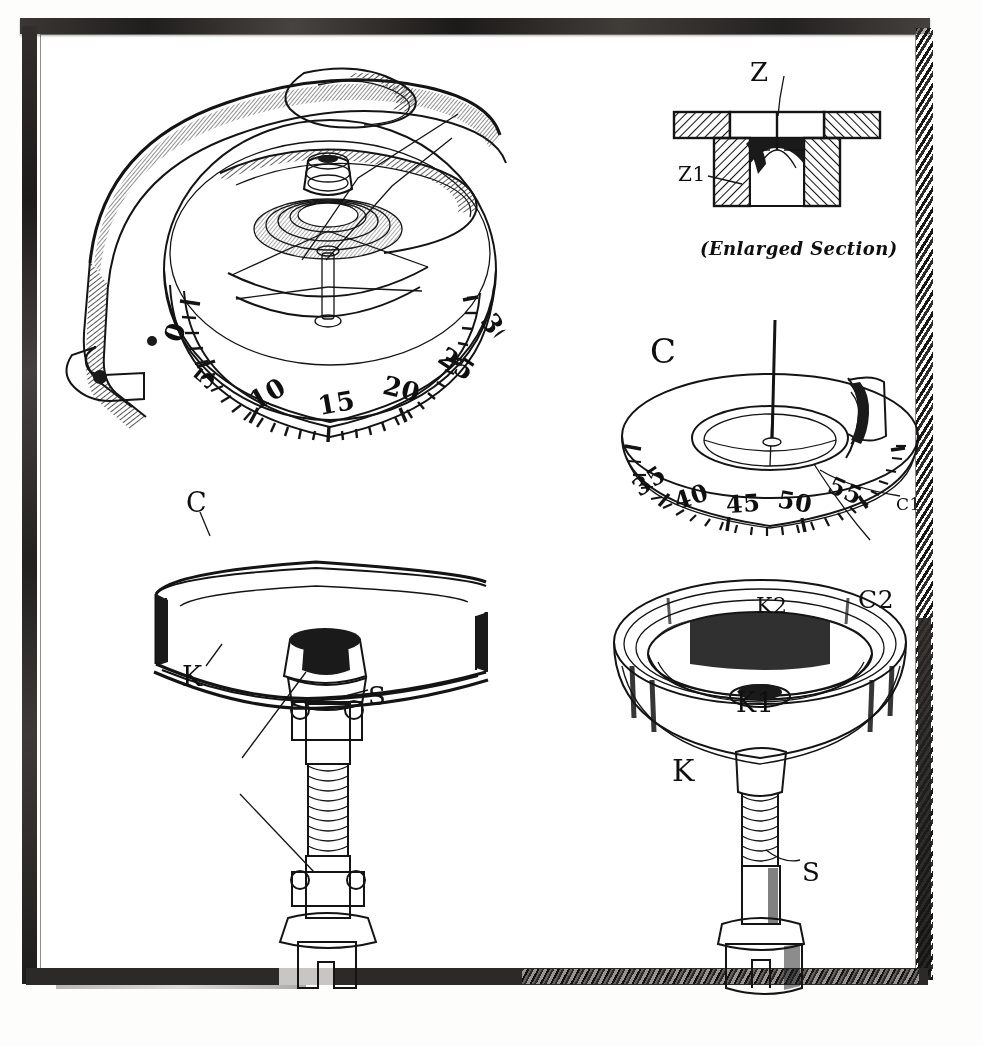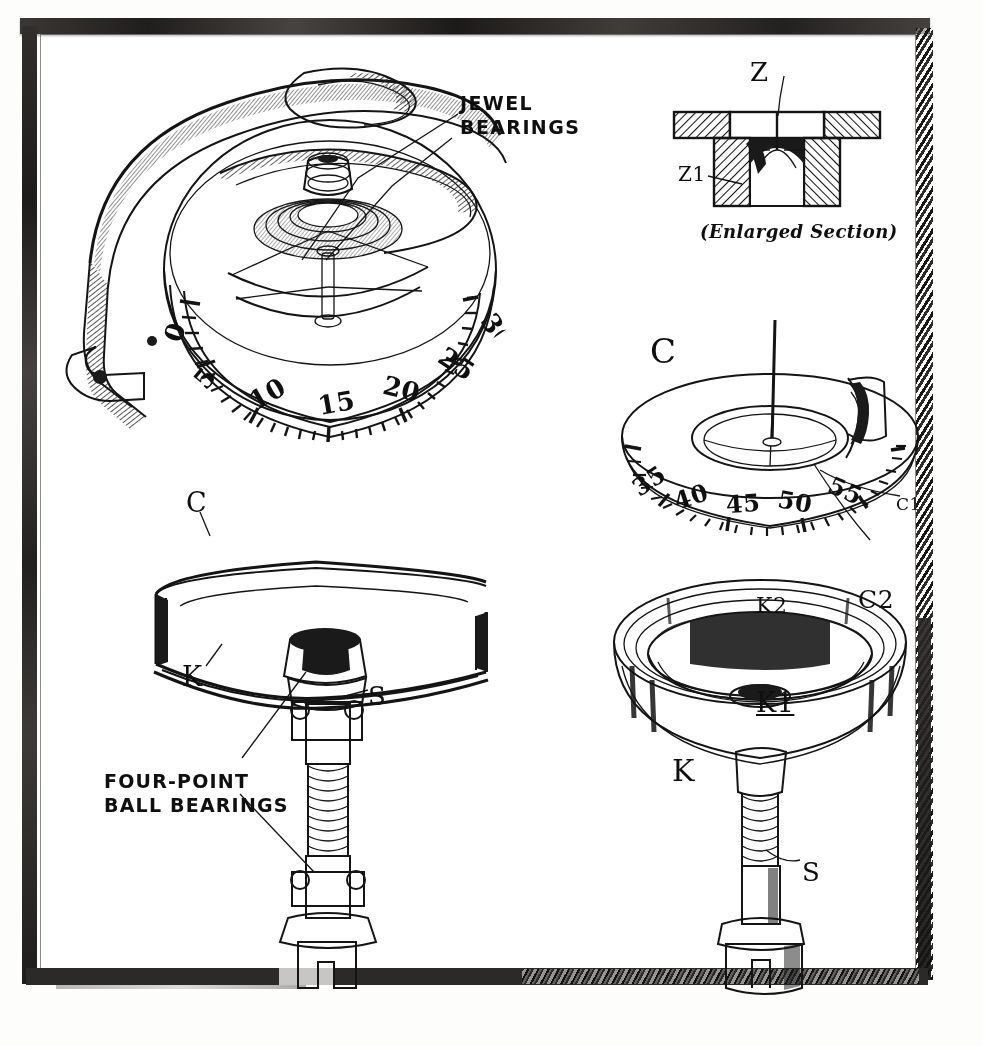--- a/index.html
+++ b/index.html
@@ -159,22 +159,20 @@
   <div>
     <div class="lbl serif" style="left:166px;top:316px;font-size:26px;transform:rotate(-72deg);">0</div>
     <div class="lbl serif" style="left:196px;top:362px;font-size:26px;transform:rotate(-50deg);">5</div>
     <div class="lbl serif" style="left:249px;top:378px;font-size:26px;transform:rotate(-30deg);">10</div>
     <div class="lbl serif" style="left:318px;top:387px;font-size:26px;transform:rotate(-10deg);">15</div>
     <div class="lbl serif" style="left:383px;top:373px;font-size:26px;transform:rotate(14deg);">20</div>
     <div class="lbl serif" style="left:438px;top:348px;font-size:26px;transform:rotate(34deg);">25</div>
     <div class="lbl serif" style="left:482px;top:309px;font-size:26px;transform:rotate(56deg);overflow:hidden;width:22px;">30</div>
   </div>
 
-  <div class="lbl" style="left:460px;top:92px;font-size:19px;letter-spacing:1.4px;">JEWEL
-BEARINGS</div>
   <svg style="left:300px;top:100px;" width="180" height="180" viewBox="0 0 180 180">
     <path class="st1" d="M158 14 L58 78 L2 160" stroke-width="2"></path>
     <path class="st1" d="M152 38 L92 86 L26 160" stroke-width="2"></path>
   </svg>
 
   <svg style="left:672px;top:110px;" width="210" height="110" viewBox="0 0 210 110">
     <defs>
       <pattern id="hatchA" width="6" height="6" patternUnits="userSpaceOnUse" patternTransform="rotate(45)">
         <line x1="0" y1="0" x2="0" y2="6" stroke="#141414" stroke-width="2.1"></line>
       </pattern>
@@ -203,21 +201,21 @@
   </svg>
   <svg style="left:770px;top:76px;" width="30" height="40" viewBox="0 0 30 40">
     <path class="st1" d="M14 0 L10 22 L8 40" stroke-width="1.8"></path>
   </svg>
   <div class="lbl serif" style="left:750px;top:56px;font-size:26px;font-weight:400;">Z</div>
   <div class="lbl serif" style="left:678px;top:162px;font-size:20px;font-weight:400;">Z1</div>
   <svg style="left:708px;top:172px;" width="36" height="16" viewBox="0 0 36 16">
     <path class="st1" d="M0 4 L34 12" stroke-width="2"></path>
   </svg>
 
-  <div class="lbl" style="left:700px;top:221px;font-size:18px;font-style:italic;font-weight:700;
+  <div class="lbl" style="left:700px;top:238px;font-size:18px;font-style:italic;font-weight:700;
               font-family:'DejaVu Serif',serif;letter-spacing:.4px;">(Enlarged Section)</div>
 
   <div class="lbl serif" style="left:650px;top:330px;font-size:34px;font-weight:400;">C</div>
 
   <svg style="left:615px;top:318px;" width="320" height="220" viewBox="0 0 320 220">
 
     <line x1="160" y1="2" x2="157" y2="126" stroke="#141414" stroke-width="3"></line>
 
     <ellipse cx="155" cy="118" rx="148" ry="62" class="st" fill="#fff"></ellipse>
 
@@ -355,22 +353,20 @@
 
   <div class="lbl serif" style="left:182px;top:660px;font-size:27px;font-weight:400;">K</div>
   <svg style="left:200px;top:644px;" width="30" height="26" viewBox="0 0 30 26">
     <path class="st1" d="M22 0 L6 22" stroke-width="1.8"></path>
   </svg>
   <div class="lbl serif" style="left:368px;top:680px;font-size:26px;font-weight:400;">S</div>
   <svg style="left:338px;top:686px;" width="34" height="18" viewBox="0 0 34 18">
     <path class="st1" d="M0 12 L30 4" stroke-width="1.8"></path>
   </svg>
 
-  <div class="lbl" style="left:104px;top:770px;font-size:19px;letter-spacing:1.2px;">FOUR-POINT
-BALL BEARINGS</div>
   <svg style="left:238px;top:672px;" width="130" height="210" viewBox="0 0 130 210">
     <path class="st1" d="M68 0 L4 86" stroke-width="2"></path>
     <path class="st1" d="M2 122 L76 200" stroke-width="2"></path>
   </svg>
 
   <svg style="left:608px;top:570px;" width="320" height="420" viewBox="0 0 320 420">
 
     <ellipse cx="152" cy="72" rx="146" ry="62" class="st"></ellipse>
     <ellipse cx="152" cy="74" rx="136" ry="55" class="st1"></ellipse>
     <ellipse cx="152" cy="78" rx="124" ry="48" class="st1"></ellipse>
@@ -417,20 +413,20 @@
     <rect x="134" y="296" width="38" height="58" class="st" fill="#fff"></rect>
     <path d="M160 298 l10 0 l0 56 l-10 0 z" class="fill-dk" opacity=".55"></path>
 
     <path class="st" d="M114 354 q38 -12 78 0 l4 20 q-42 12 -86 0 z" fill="#fff"></path>
     <path class="st" d="M118 374 l0 44 q40 12 76 0 l0 -44 z" fill="#fff"></path>
     <path class="st" d="M144 418 l0 -28 l18 0 l0 28" fill="#fff"></path>
     <path d="M176 376 l16 -2 l0 42 l-16 4 z" class="fill-dk" opacity=".5"></path>
   </svg>
 
   <div class="lbl serif" style="left:756px;top:592px;font-size:22px;font-weight:400;">K2</div>
-  <div class="lbl serif" style="left:756px;top:686px;font-size:27px;font-weight:400;text-decoration:underline;">K1</div>
+  <div class="lbl serif" style="left:736px;top:686px;font-size:27px;font-weight:400;">K1</div>
   <div class="lbl serif" style="left:672px;top:752px;font-size:30px;font-weight:400;">K</div>
   <div class="lbl serif" style="left:802px;top:856px;font-size:26px;font-weight:400;">S</div>
   <svg style="left:766px;top:848px;" width="40" height="26" viewBox="0 0 40 26">
     <path class="st1" d="M0 2 q18 14 34 10" stroke-width="1.8"></path>
   </svg>
 
 </div>
 
 </body></html>

